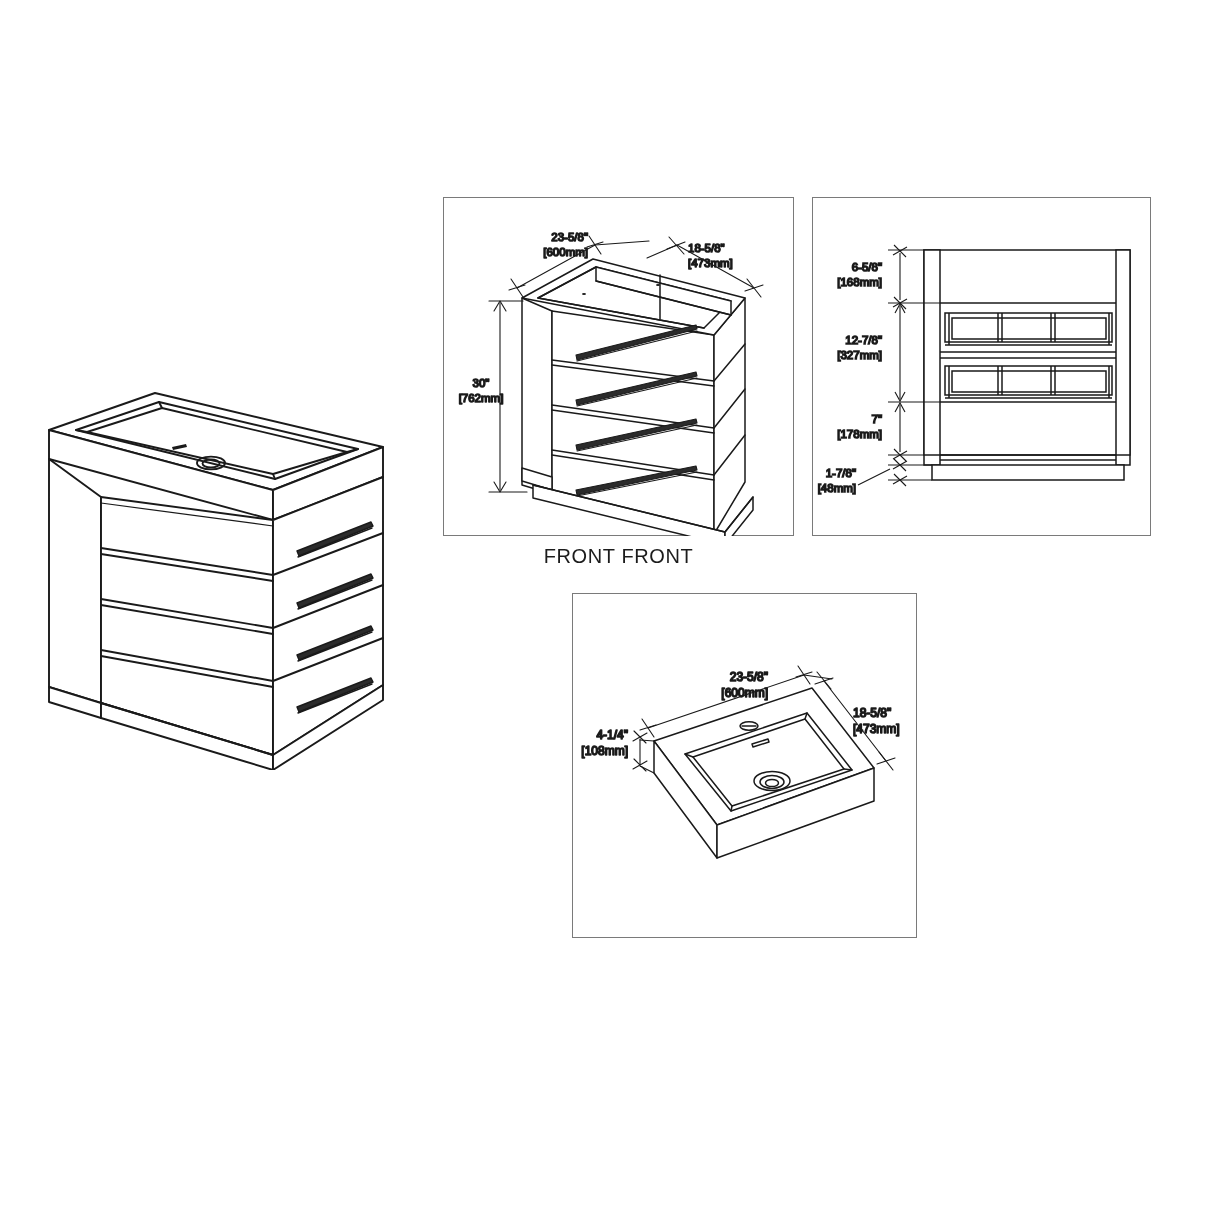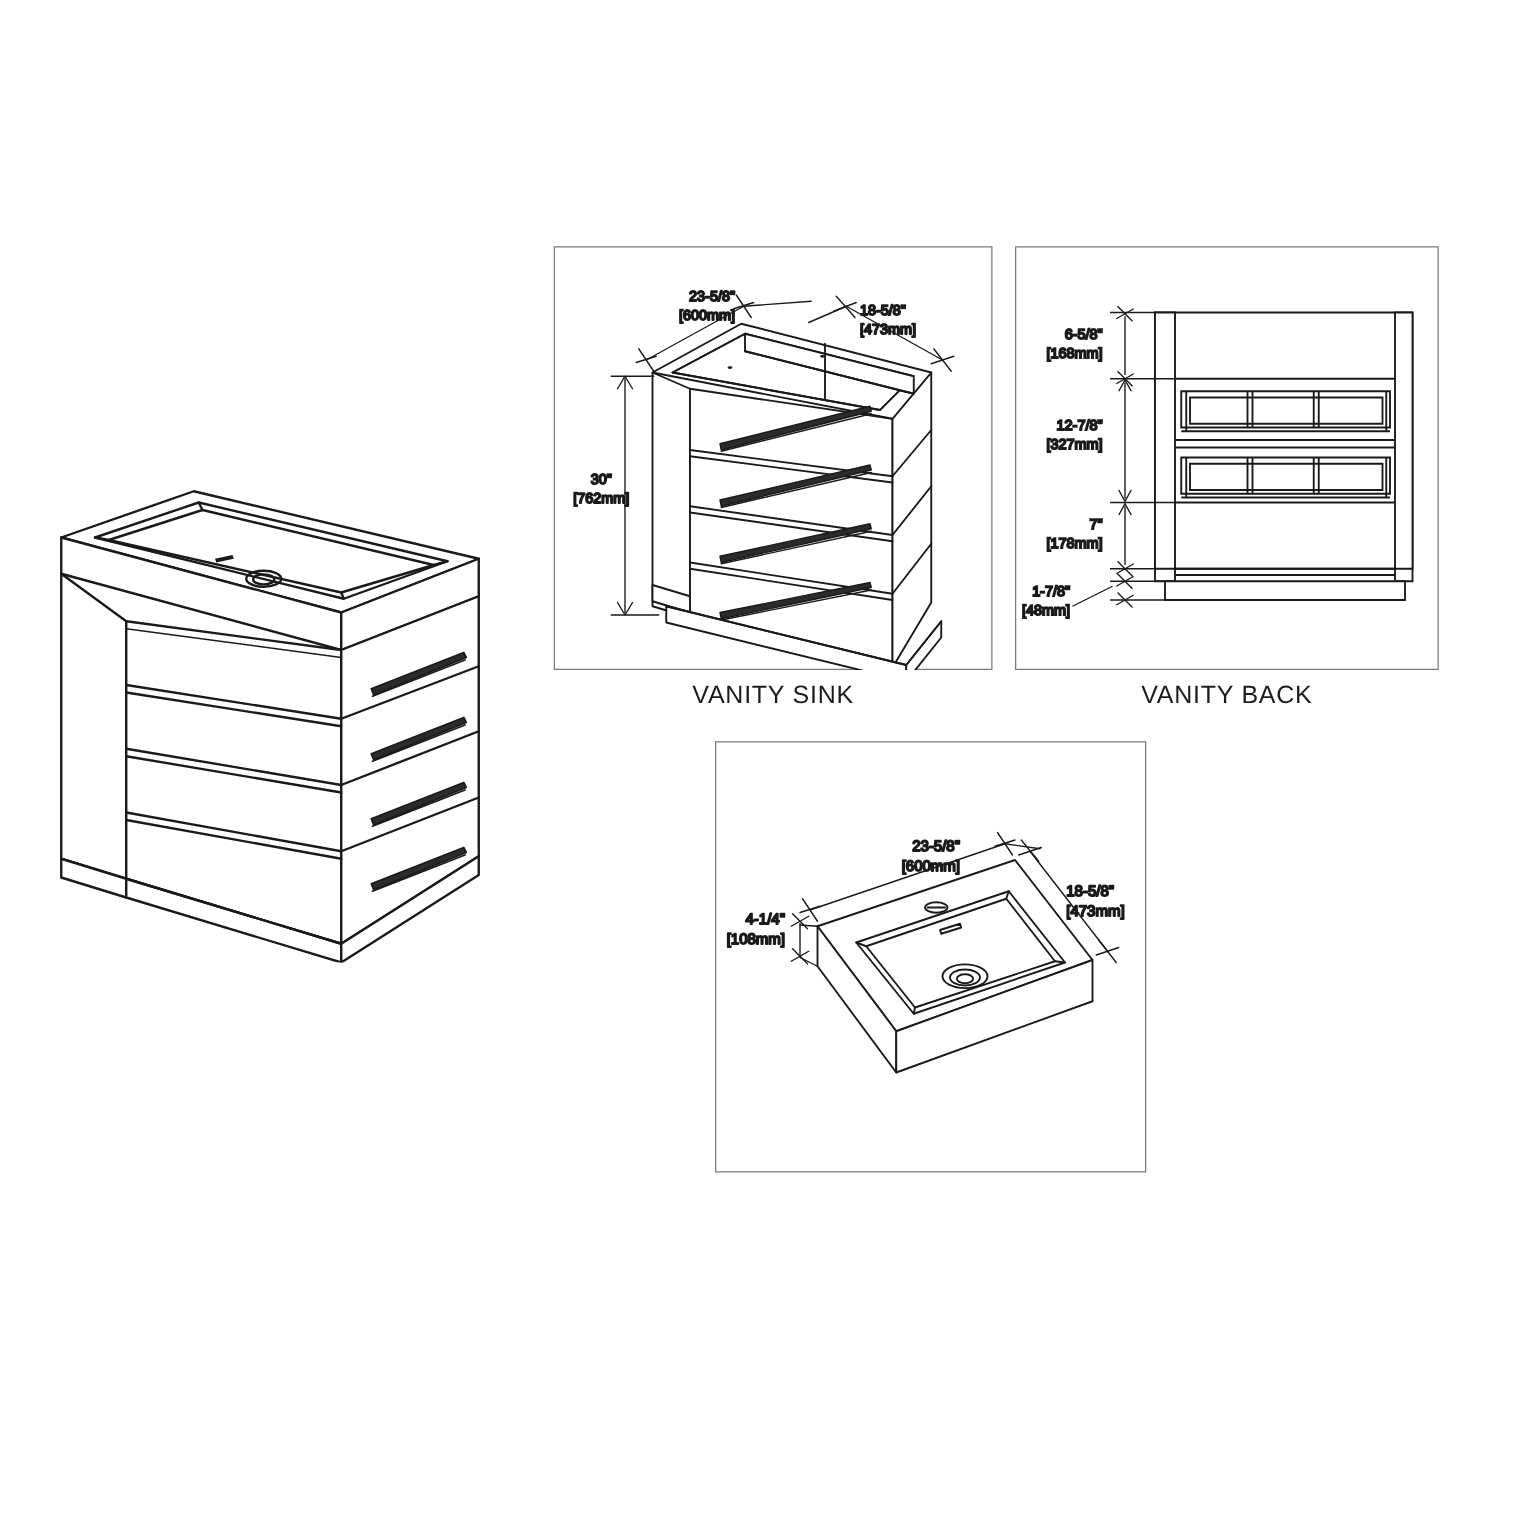--- a/index.html
+++ b/index.html
@@ -185,21 +185,21 @@
         <path d="M 51 114 L 57 104 L 63 114"></path>
         <path d="M 51 285 L 57 295 L 63 285"></path>
         <path d="M 46 104 L 80 104"></path>
         <path d="M 46 295 L 84 295"></path>
       </g>
       <text class="dimtext" x="38" y="190" text-anchor="middle">30"</text>
       <text class="dimtext" x="38" y="205" text-anchor="middle">[762mm]</text>
     </g>
   </svg>
 
-  <div class="panel-caption" style="left:443px;top:545px;width:351px;">VANITY SINK</div>
+  <div class="panel-caption" style="left:443px;top:545px;width:351px;">FRONT FRONT</div>
 
   <div style="position:absolute;left:812px;top:197px;width:339px;height:339px;border:1.6px solid #7a7a7a;background:#ffffff;box-sizing:border-box;"></div>
 
   <svg style="position:absolute;left:812px;top:197px;" width="339" height="339" viewBox="0 0 339 339">
     <g fill="#ffffff" stroke="#1a1a1a" stroke-width="1.5" stroke-linejoin="miter" stroke-linecap="butt">
 
       <path d="M 112 53 L 318 53 L 318 258 L 112 258 Z"></path>
 
       <path d="M 112 53 L 128 53 L 128 268 L 112 268 Z"></path>
 
@@ -274,21 +274,20 @@
       <text class="dimtext" x="70" y="162" text-anchor="end">[327mm]</text>
 
       <text class="dimtext" x="70" y="226" text-anchor="end">7"</text>
       <text class="dimtext" x="70" y="241" text-anchor="end">[178mm]</text>
 
       <text class="dimtext" x="44" y="280" text-anchor="end">1-7/8"</text>
       <text class="dimtext" x="44" y="295" text-anchor="end">[48mm]</text>
     </g>
   </svg>
 
-  <div class="panel-caption" style="left:812px;top:545px;width:339px;">VANITY BACK</div>
 
   <div style="position:absolute;left:572px;top:593px;width:345px;height:345px;border:1.6px solid #7a7a7a;background:#ffffff;box-sizing:border-box;"></div>
 
   <svg style="position:absolute;left:572px;top:593px;" width="345" height="345" viewBox="0 0 345 345">
     <g fill="#ffffff" stroke="#1a1a1a" stroke-width="1.5" stroke-linejoin="round" stroke-linecap="round">
 
       <path d="M 82 148 L 240 95 L 302 175 L 145 232 Z"></path>
 
       <path d="M 82 148 L 145 232 L 145 265 L 82 180 Z"></path>
 

